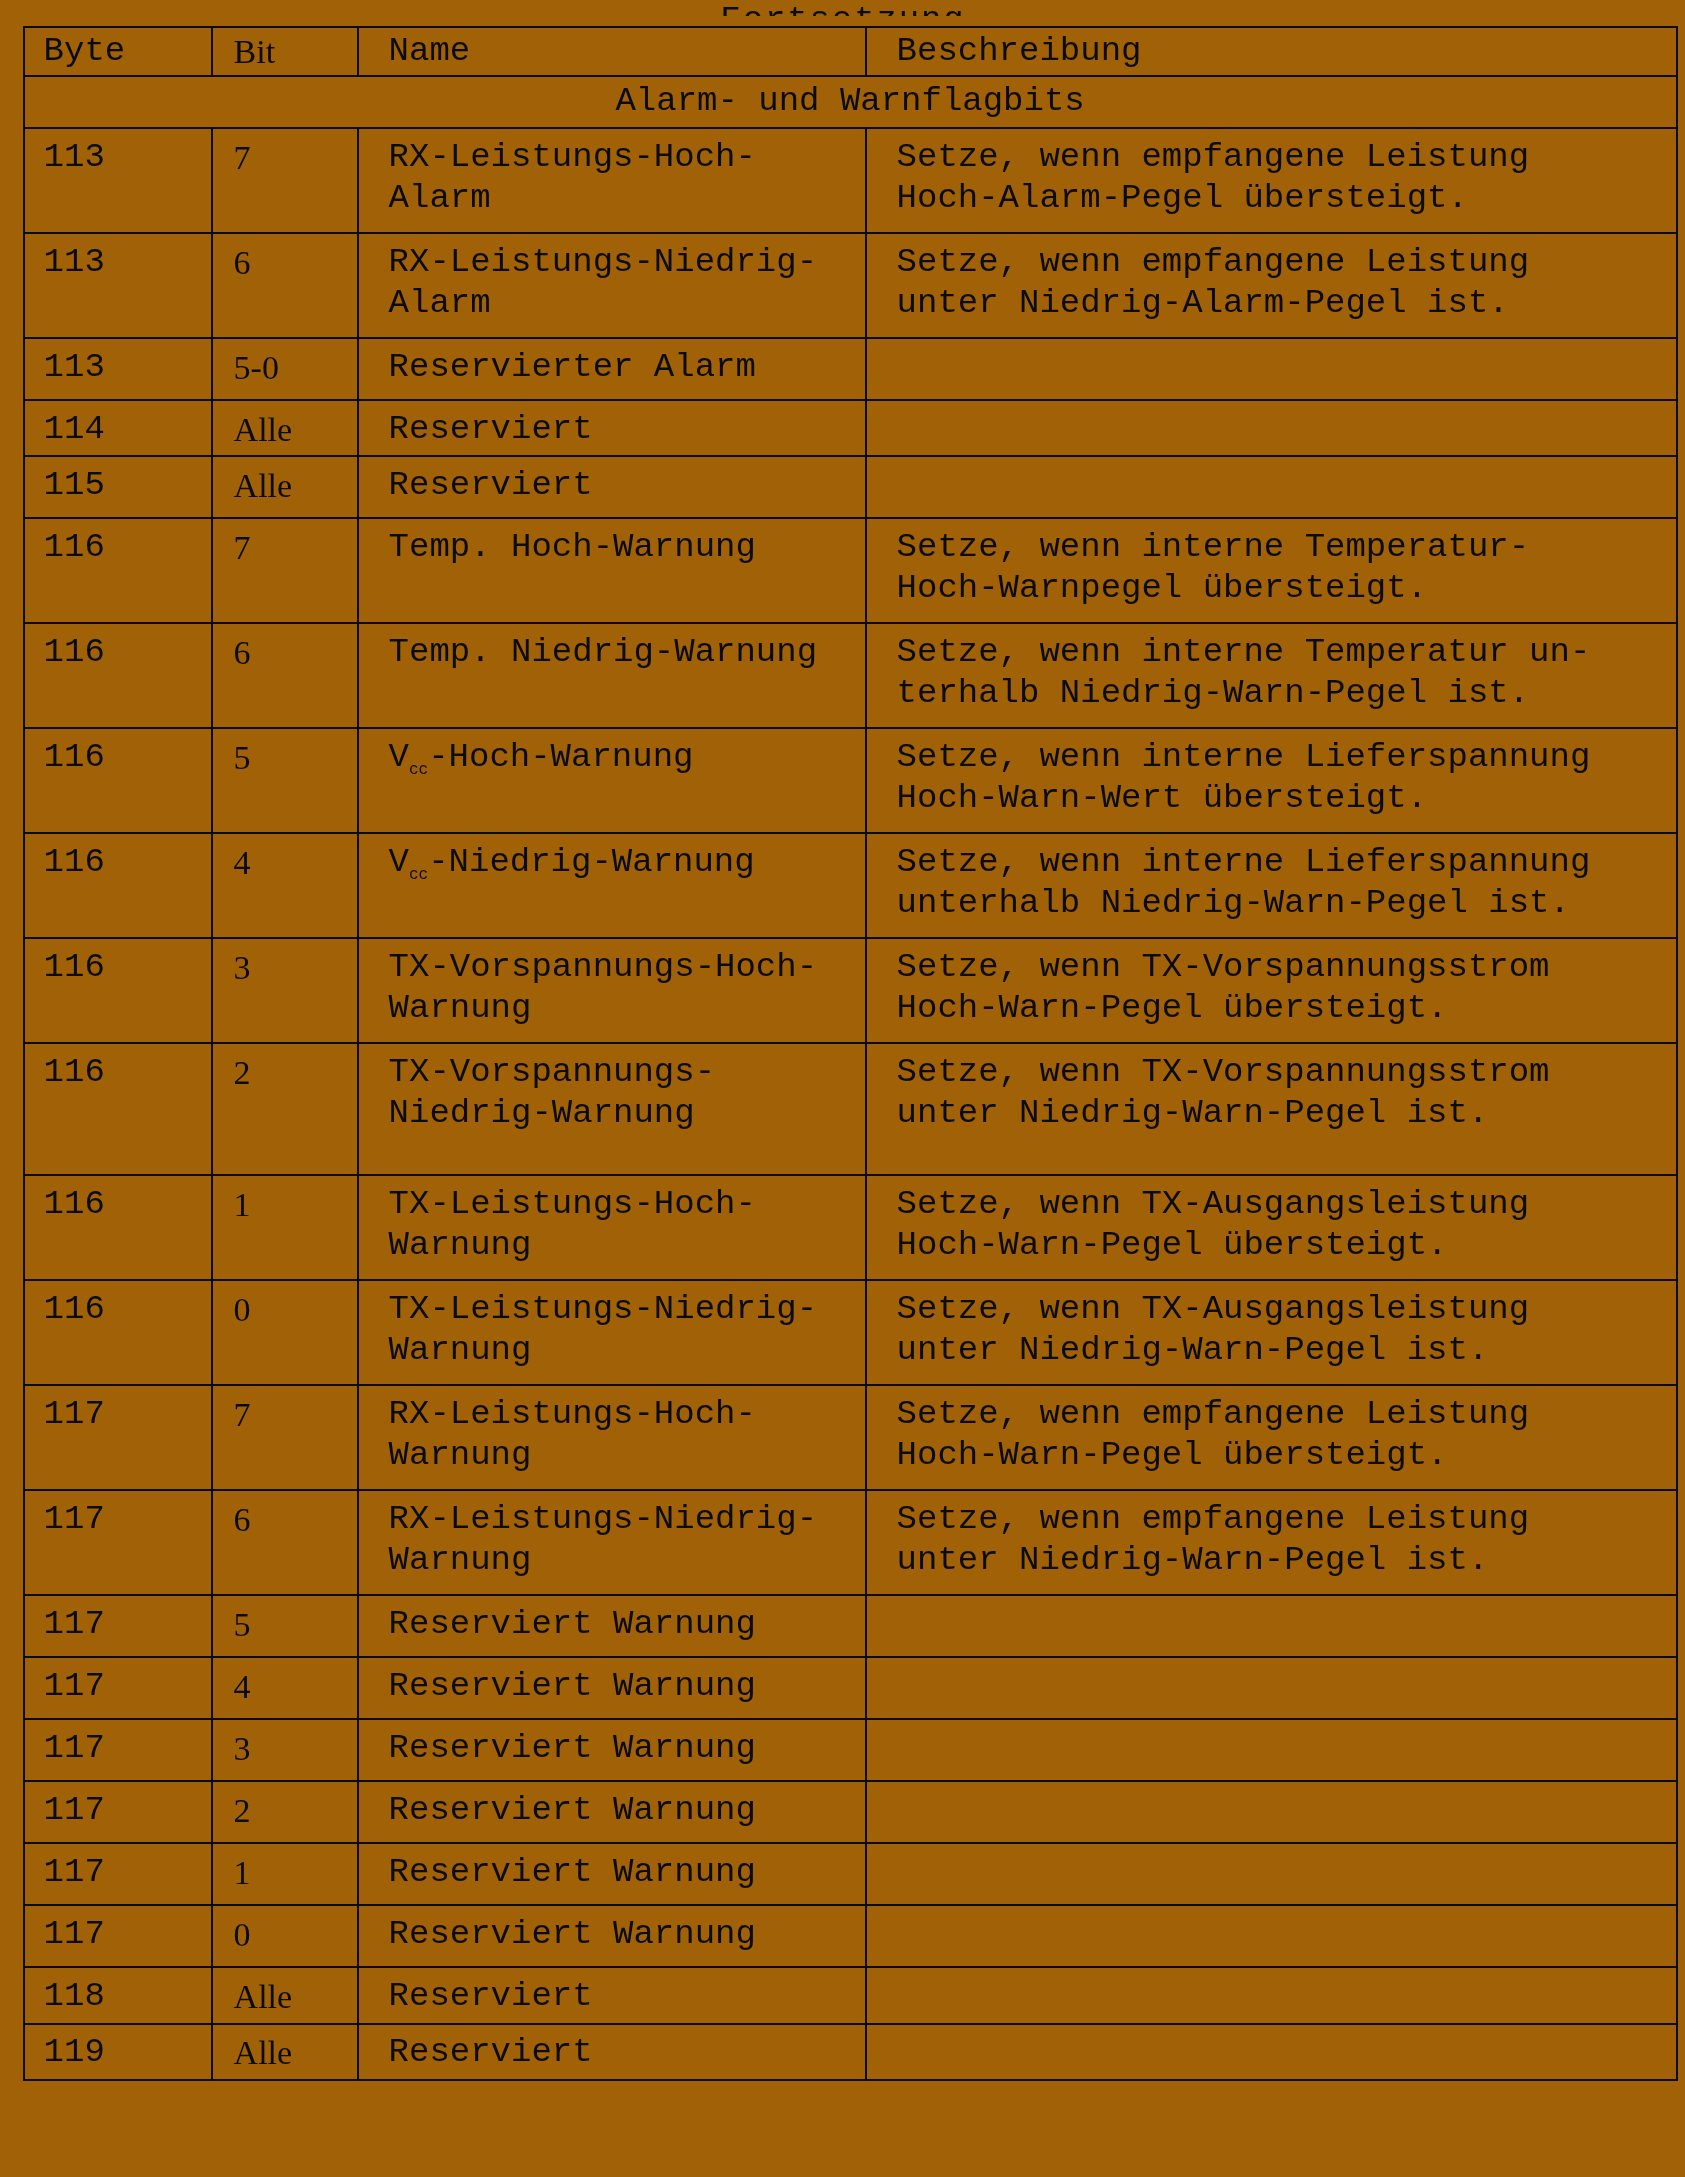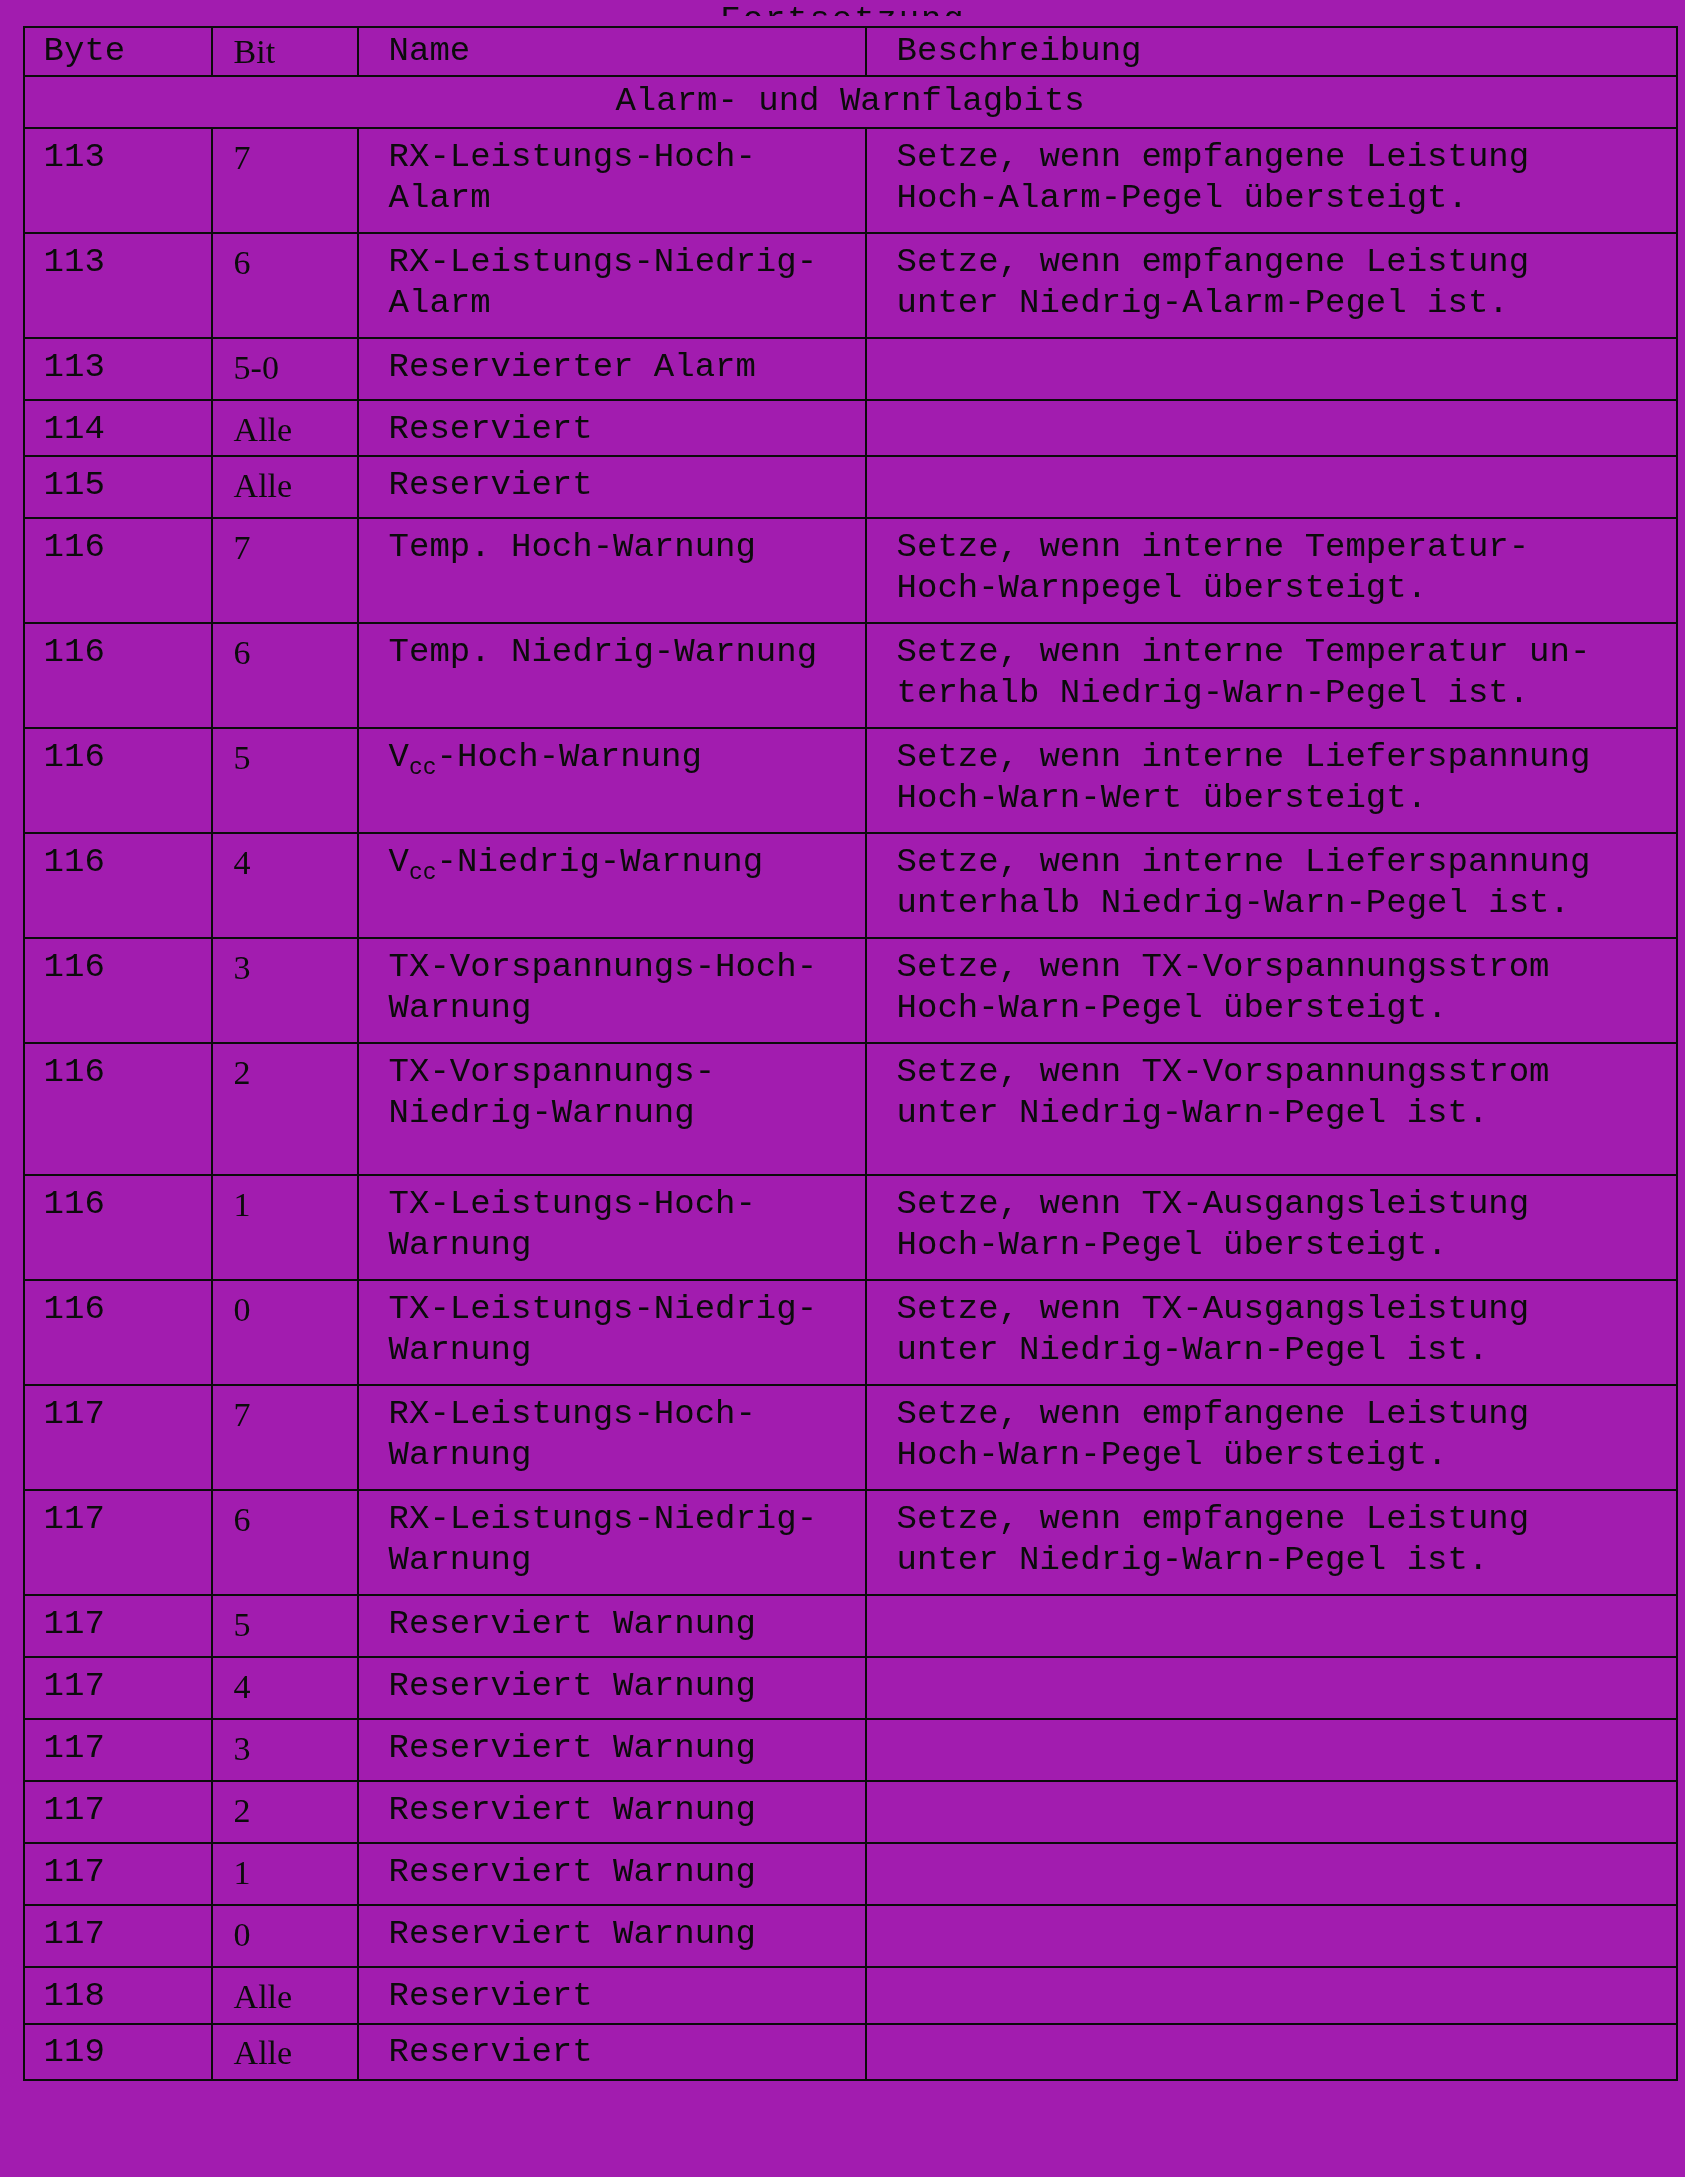--- a/index.html
+++ b/index.html
@@ -4,21 +4,21 @@
 <style>
   html, body {
     margin: 0;
     padding: 0;
     background: #f6f6f4;
   }
   .page {
     position: relative;
     width: 1686px;
     height: 2177px;
-    background: #a21caf;
+    background: #a16207;
     color: #0b0b0b;
     font-family: "Liberation Mono", "DejaVu Sans Mono", monospace;
     font-size: 34px;
     line-height: 41px;
     overflow: hidden;
   }
   
   .top-caption-clip {
     position: absolute;
     top: 0;
@@ -59,21 +59,21 @@
   .col-desc  { width: auto;  }
   td.c-name, th.c-name { padding-left: 30px; }
   td.c-desc, th.c-desc { padding-left: 30px; margin-left: 23px; }
   td.c-bit,  th.c-bit  { padding-left: 21px; font-family: Liberation Serif, serif; }
   tr.section-row td {
     text-align: center;
     vertical-align: middle;
     padding: 3.8px 0 5.6px 0;
   }
   sub.vcc {
-    font-size: 23px;
+    font-size: 16px;
     vertical-align: sub;
     line-height: 0;
     text-align: center;
   }
 </style>
 </head>
 <body>
 
 <div class="page">
 

